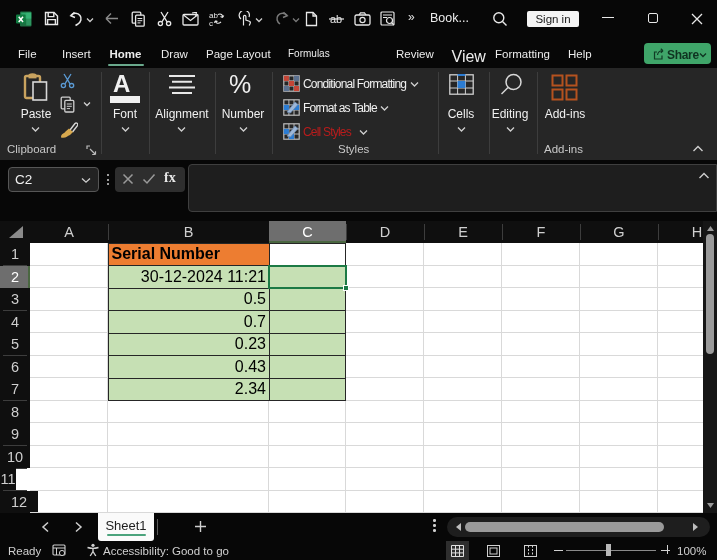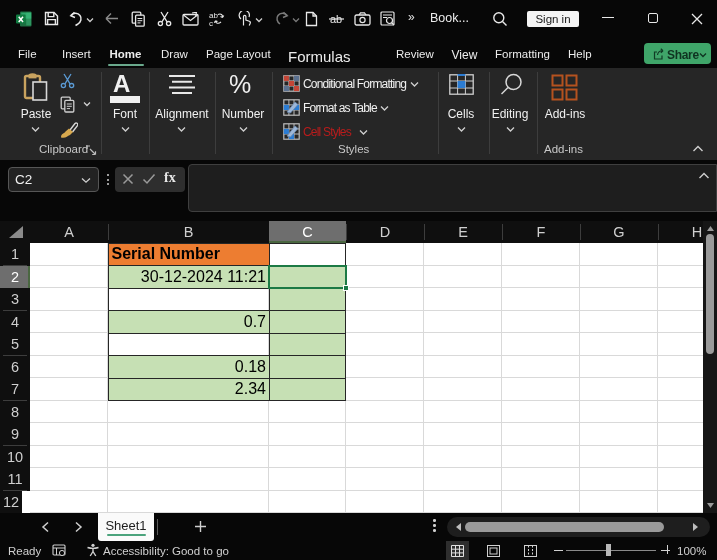--- a/index.html
+++ b/index.html
@@ -100,24 +100,24 @@
 <div class="abs" style="left:648px;top:13px;width:10px;height:10px;border:1.4px solid #e8e8e8;border-radius:2px;"></div>
 <svg class="abs" style="left:691px;top:13px" width="12" height="12" viewBox="0 0 12 12">
 <path d="M1 1 L11 11 M11 1 L1 11" stroke="#e8e8e8" stroke-width="1.3"></path>
 </svg>
 <div class="abs dark" style="left:0;top:38px;width:717px;height:30px;"></div>
 <div class="abs" style="left:18px;top:48px;color:#ececec;font-size:11.5px;font-weight:normal;">File</div>
 <div class="abs" style="left:62px;top:48px;color:#ececec;font-size:11.5px;font-weight:normal;">Insert</div>
 <div class="abs" style="left:109.5px;top:48px;color:#ececec;font-size:11.5px;font-weight:bold;">Home</div>
 <div class="abs" style="left:161px;top:48px;color:#ececec;font-size:11.5px;font-weight:normal;">Draw</div>
 <div class="abs" style="left:206px;top:48px;color:#ececec;font-size:11.5px;font-weight:normal;">Page Layout</div>
-<div class="abs" style="left:288px;top:48px;color:#ececec;font-size:15px;font-weight:normal;">Formulas</div>
+<div class="abs" style="left:288px;top:48px;color:#ececec;font-size:10px;font-weight:normal;">Formulas</div>
 <div class="abs" style="left:354px;top:48px;color:#ececec;font-size:16px;font-weight:normal;margin-top:21px;">Data</div>
 <div class="abs" style="left:396px;top:48px;color:#ececec;font-size:11.5px;font-weight:normal;">Review</div>
-<div class="abs" style="left:451.5px;top:48px;color:#ececec;font-size:12px;font-weight:normal;">View</div>
+<div class="abs" style="left:451.5px;top:48px;color:#ececec;font-size:16px;font-weight:normal;">View</div>
 <div class="abs" style="left:495px;top:48px;color:#ececec;font-size:11.5px;font-weight:normal;">Formatting</div>
 <div class="abs" style="left:568px;top:48px;color:#ececec;font-size:11.5px;font-weight:normal;">Help</div>
 <div class="abs" style="left:108px;top:63.5px;width:36px;height:2.5px;background:#6aa98c;border-radius:1px;"></div>
 <div class="abs" style="left:644px;top:43px;width:67px;height:21px;background:#3fa569;border-radius:4px;"></div>
 <svg class="abs" style="left:653px;top:48px" width="12" height="12" viewBox="0 0 12 12">
 <path d="M4 4 H1.5 V11 H9 V7.5" fill="none" stroke="#103b25" stroke-width="1.2"></path>
 <path d="M4.5 7 C5 4 7 2.5 10 2.8 M10 2.8 L7.8 0.8 M10 2.8 L7.8 4.8" fill="none" stroke="#103b25" stroke-width="1.2"></path>
 </svg>
 <div class="abs" style="left:667px;top:48px;color:#0f3321;font-size:12px;font-weight:bold;letter-spacing:-0.3px;">Share</div>
 <svg class="abs" style="left:699px;top:51.5px" width="8" height="6" viewBox="0 0 8 6">
@@ -151,21 +151,21 @@
 <rect x="4.8" y="4.4" width="9" height="11.6" rx="1" fill="#262626" stroke="#cfcfcf" stroke-width="1.3"></rect>
 <path d="M6.8 8 H11.8 M6.8 10.3 H11.8 M6.8 12.6 H10" stroke="#cfcfcf" stroke-width="1"></path>
 </svg>
 <svg class="abs" style="left:83px;top:101px" width="8" height="6" viewBox="0 0 8 6">
       <path class="chev" d="M1 1.5 L4 4.5 L7 1.5"></path>
     </svg>
 <svg class="abs" style="left:58px;top:121px" width="20" height="18" viewBox="0 0 20 18">
 <path d="M12 9 L17 2.5 a1.6 1.6 0 0 1 2.6 1.8 L14.5 11" fill="none" stroke="#d8d8d8" stroke-width="1.4"></path>
 <path d="M3 16.5 C3 12 6.5 13 7.5 10.5 L11 7.5 L15 11 L12 14 C9 15 8 17.5 3 16.5 Z" fill="#d8a94e"></path>
 </svg>
-<div class="abs" style="left:39px;top:143px;color:#c8c8c8;font-size:11.5px;">Clipboard</div>
+<div class="abs" style="left:7px;top:143px;color:#c8c8c8;font-size:11.5px;">Clipboard</div>
 <svg class="abs" style="left:86px;top:145px" width="11" height="11" viewBox="0 0 11 11">
 <path d="M1 4 V1 H4 M4 4 L9.5 9.5 M9.5 9.5 V6.2 M9.5 9.5 H6.2" stroke="#bdbdbd" stroke-width="1.2" fill="none"></path>
 </svg>
 <div class="abs" style="left:113px;top:70px;color:#f0f0f0;font-size:24px;font-weight:bold;">A</div>
 <div class="abs" style="left:110px;top:96px;width:30px;height:7px;background:#f0f0f0;"></div>
 <div class="abs" style="left:80px;top:107px;width:90px;text-align:center;color:#f0f0f0;font-size:12px;">Font</div>
 <svg class="abs" style="left:121px;top:126px" width="9" height="7" viewBox="0 0 9 7">
       <path class="chev" d="M1 1.5 L4.5 5 L8 1.5"></path>
     </svg>
 <svg class="abs" style="left:168px;top:74px" width="28" height="22" viewBox="0 0 28 22">
@@ -302,23 +302,23 @@
 <div class="abs" style="left:0;top:355.5px;width:30px;height:22.5px;background:#0f0f0f;color:#cfcfcf;font-size:14.5px;text-align:center;line-height:22.5px;">6</div>
 <div class="abs" style="left:3px;top:377.5px;width:24px;height:1px;background:#3d3d3d;"></div>
 <div class="abs" style="left:0;top:378.0px;width:30px;height:22.5px;background:#0f0f0f;color:#cfcfcf;font-size:14.5px;text-align:center;line-height:22.5px;">7</div>
 <div class="abs" style="left:3px;top:400.0px;width:24px;height:1px;background:#3d3d3d;"></div>
 <div class="abs" style="left:0;top:400.5px;width:30px;height:22.5px;background:#0f0f0f;color:#cfcfcf;font-size:14.5px;text-align:center;line-height:22.5px;">8</div>
 <div class="abs" style="left:3px;top:422.5px;width:24px;height:1px;background:#3d3d3d;"></div>
 <div class="abs" style="left:0;top:423.0px;width:30px;height:22.5px;background:#0f0f0f;color:#cfcfcf;font-size:14.5px;text-align:center;line-height:22.5px;">9</div>
 <div class="abs" style="left:3px;top:445.0px;width:24px;height:1px;background:#3d3d3d;"></div>
 <div class="abs" style="left:0;top:445.5px;width:30px;height:22.5px;background:#0f0f0f;color:#cfcfcf;font-size:14.5px;text-align:center;line-height:22.5px;">10</div>
 <div class="abs" style="left:3px;top:467.5px;width:24px;height:1px;background:#3d3d3d;"></div>
-<div class="abs" style="left:0;top:468.0px;width:30px;height:22.5px;background:#0f0f0f;color:#cfcfcf;font-size:14.5px;text-align:center;line-height:22.5px;">11</div>
+<div class="abs" style="left:0;top:468.0px;width:16px;height:22.5px;background:#0f0f0f;color:#cfcfcf;font-size:14.5px;text-align:center;line-height:22.5px;">11</div>
 <div class="abs" style="left:3px;top:490.0px;width:24px;height:1px;background:#3d3d3d;"></div>
-<div class="abs" style="left:0;top:490.5px;width:22px;height:22.5px;background:#0f0f0f;color:#cfcfcf;font-size:14.5px;text-align:center;line-height:22.5px;">12</div>
+<div class="abs" style="left:0;top:490.5px;width:38px;height:22.5px;background:#0f0f0f;color:#cfcfcf;font-size:14.5px;text-align:center;line-height:22.5px;">12</div>
 <div class="abs" style="left:3px;top:512.5px;width:24px;height:1px;background:#3d3d3d;"></div>
 <div class="abs" style="left:28px;top:265.5px;width:2px;height:22.5px;background:#4a6741;"></div>
 <div class="abs" style="left:107px;top:243px;width:1px;height:270px;background:#d9d9d9;"></div>
 <div class="abs" style="left:268px;top:243px;width:1px;height:270px;background:#d9d9d9;"></div>
 <div class="abs" style="left:345px;top:243px;width:1px;height:270px;background:#d9d9d9;"></div>
 <div class="abs" style="left:423px;top:243px;width:1px;height:270px;background:#d9d9d9;"></div>
 <div class="abs" style="left:501px;top:243px;width:1px;height:270px;background:#d9d9d9;"></div>
 <div class="abs" style="left:579px;top:243px;width:1px;height:270px;background:#d9d9d9;"></div>
 <div class="abs" style="left:657px;top:243px;width:1px;height:270px;background:#d9d9d9;"></div>
 
@@ -330,25 +330,27 @@
 <div class="abs" style="left:30px;top:377.0px;width:673px;height:1px;background:#d9d9d9;"></div>
 <div class="abs" style="left:30px;top:399.5px;width:673px;height:1px;background:#d9d9d9;"></div>
 <div class="abs" style="left:30px;top:422.0px;width:673px;height:1px;background:#d9d9d9;"></div>
 <div class="abs" style="left:30px;top:444.5px;width:673px;height:1px;background:#d9d9d9;"></div>
 <div class="abs" style="left:30px;top:467.0px;width:673px;height:1px;background:#d9d9d9;"></div>
 <div class="abs" style="left:30px;top:489.5px;width:673px;height:1px;background:#d9d9d9;"></div>
 <div class="abs" style="left:30px;top:512.0px;width:673px;height:1px;background:#d9d9d9;"></div>
 <div class="abs" style="left:108px;top:243.0px;width:161px;height:22.5px;background:#ed7d31;color:#000;font-size:16px;font-weight:bold;text-align:left;padding-left:3.5px;line-height:22.5px;overflow:hidden;">Serial Number</div>
 <div class="abs" style="left:108px;top:265.5px;width:161px;height:22.5px;background:#c6e0b4;color:#000;font-size:16px;font-weight:normal;text-align:right;padding-right:3px;line-height:22.5px;overflow:hidden;">30-12-2024 11:21</div>
 <div class="abs" style="left:269px;top:265.5px;width:77px;height:22.5px;background:#c6e0b4;color:#000;font-size:16px;font-weight:normal;text-align:right;padding-right:3px;line-height:22.5px;overflow:hidden;"></div>
+<div class="abs" style="left:108px;top:288.0px;width:161px;height:22.5px;background:#c6e0b4;color:#000;font-size:16px;font-weight:normal;text-align:right;padding-right:3px;line-height:22.5px;overflow:hidden;">0.5</div>
 <div class="abs" style="left:269px;top:288.0px;width:77px;height:22.5px;background:#c6e0b4;color:#000;font-size:16px;font-weight:normal;text-align:right;padding-right:3px;line-height:22.5px;overflow:hidden;"></div>
 <div class="abs" style="left:108px;top:310.5px;width:161px;height:22.5px;background:#c6e0b4;color:#000;font-size:16px;font-weight:normal;text-align:right;padding-right:3px;line-height:22.5px;overflow:hidden;">0.7</div>
 <div class="abs" style="left:269px;top:310.5px;width:77px;height:22.5px;background:#c6e0b4;color:#000;font-size:16px;font-weight:normal;text-align:right;padding-right:3px;line-height:22.5px;overflow:hidden;"></div>
+<div class="abs" style="left:108px;top:333.0px;width:161px;height:22.5px;background:#c6e0b4;color:#000;font-size:16px;font-weight:normal;text-align:right;padding-right:3px;line-height:22.5px;overflow:hidden;">0.23</div>
 <div class="abs" style="left:269px;top:333.0px;width:77px;height:22.5px;background:#c6e0b4;color:#000;font-size:16px;font-weight:normal;text-align:right;padding-right:3px;line-height:22.5px;overflow:hidden;"></div>
-<div class="abs" style="left:108px;top:355.5px;width:161px;height:22.5px;background:#c6e0b4;color:#000;font-size:16px;font-weight:normal;text-align:right;padding-right:3px;line-height:22.5px;overflow:hidden;">0.18</div>
+<div class="abs" style="left:108px;top:355.5px;width:161px;height:22.5px;background:#c6e0b4;color:#000;font-size:16px;font-weight:normal;text-align:right;padding-right:3px;line-height:22.5px;overflow:hidden;">0.43</div>
 <div class="abs" style="left:269px;top:355.5px;width:77px;height:22.5px;background:#c6e0b4;color:#000;font-size:16px;font-weight:normal;text-align:right;padding-right:3px;line-height:22.5px;overflow:hidden;"></div>
 <div class="abs" style="left:108px;top:378.0px;width:161px;height:22.5px;background:#c6e0b4;color:#000;font-size:16px;font-weight:normal;text-align:right;padding-right:3px;line-height:22.5px;overflow:hidden;">2.34</div>
 <div class="abs" style="left:269px;top:378.0px;width:77px;height:22.5px;background:#c6e0b4;color:#000;font-size:16px;font-weight:normal;text-align:right;padding-right:3px;line-height:22.5px;overflow:hidden;"></div>
 <div class="abs" style="left:108px;top:242.5px;width:238px;height:1px;background:#262626;"></div>
 <div class="abs" style="left:108px;top:265.0px;width:238px;height:1px;background:#262626;"></div>
 <div class="abs" style="left:108px;top:287.5px;width:238px;height:1px;background:#262626;"></div>
 <div class="abs" style="left:108px;top:310.0px;width:238px;height:1px;background:#262626;"></div>
 <div class="abs" style="left:108px;top:332.5px;width:238px;height:1px;background:#262626;"></div>
 <div class="abs" style="left:108px;top:355.0px;width:238px;height:1px;background:#262626;"></div>
 <div class="abs" style="left:108px;top:377.5px;width:238px;height:1px;background:#262626;"></div>

